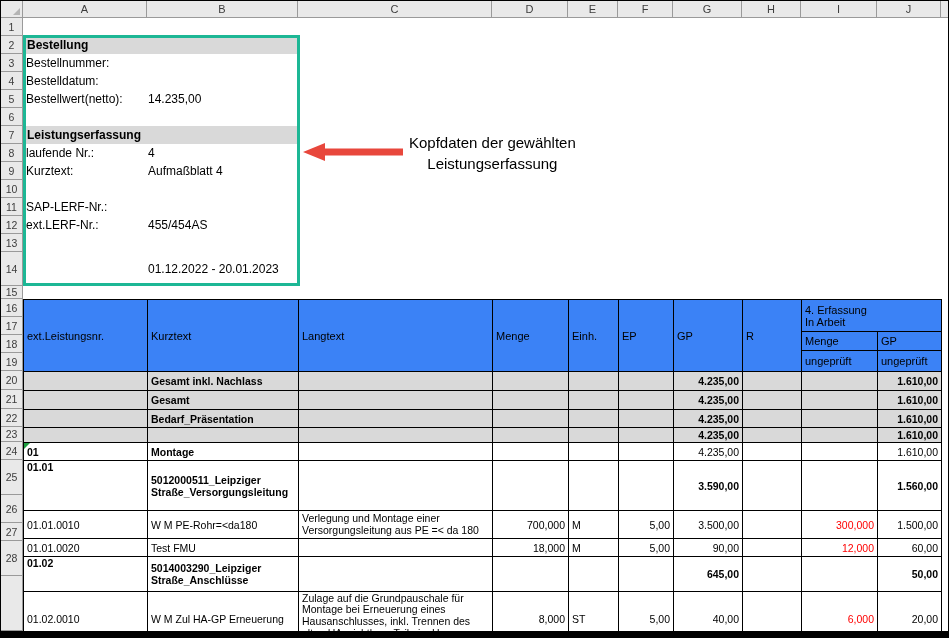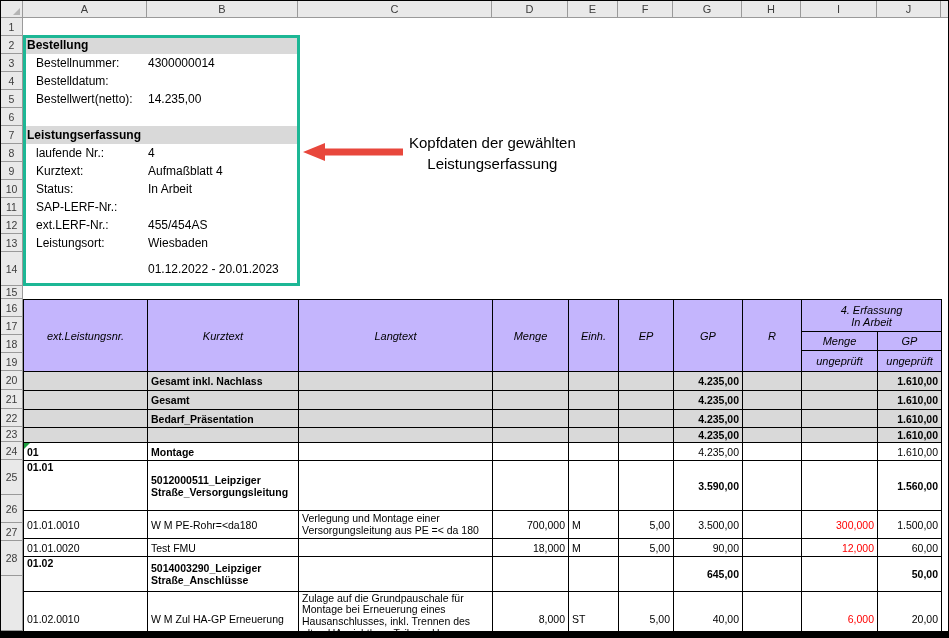--- a/index.html
+++ b/index.html
@@ -20,34 +20,34 @@
       box-sizing:border-box;display:flex;align-items:center;justify-content:center;
       font-size:10.5px;color:#3c3c3c;}
 
   
   .greenbox{position:absolute;left:22px;top:34px;width:277px;height:251px;
             border:3px solid #1db795;box-sizing:border-box;z-index:3;pointer-events:none;}
   .secbar{position:absolute;left:23px;width:274px;height:18px;background:#d9d9d9;
           font-weight:bold;font-size:12px;display:flex;align-items:center;
           padding-left:3px;box-sizing:border-box;}
   .frow{position:absolute;left:23px;width:274px;height:18px;font-size:12px;}
-  .flabel{position:absolute;left:12px;top:0;bottom:0;width:120px;display:flex;
+  .flabel{position:absolute;left:2px;top:0;bottom:0;width:120px;display:flex;
           align-items:center;line-height:1.25;}
   .fvalue{position:absolute;left:124px;top:0;bottom:0;right:0;display:flex;align-items:center;}
 
   
   .arrow{position:absolute;left:300px;top:140px;z-index:4;}
   .note{position:absolute;left:408px;top:132px;font-size:15px;line-height:1.38;z-index:4;text-align:center;}
 
   
   .tblwrap{position:absolute;left:22px;top:298px;z-index:1;}
   table.tbl{border-collapse:collapse;table-layout:fixed;width:918px;}
   .tbl th,.tbl td{border:1px solid #000;padding:0 3px;overflow:hidden;box-sizing:border-box;}
-  .tbl thead th{background:#c4b5fd;font-weight:normal;font-size:11px;text-align:center;
-                vertical-align:middle;font-style:italic;}
+  .tbl thead th{background:#3b82f6;font-weight:normal;font-size:11px;text-align:left;
+                vertical-align:middle;}
   .erf{font-weight:bold;}
   .tbl td{font-size:10.5px;vertical-align:middle;background:#fff;}
   .ltx{font-size:9.5px;vertical-align:top;line-height:1.12;padding-top:1px;}
   .num{text-align:right;}
   .b{font-weight:bold;}
   .red{color:#fe0000;}
   .r-sum td{background:#d9d9d9;font-weight:bold;}
   .flag{position:relative;}
   .flag:before{content:"";position:absolute;left:0;top:0;
                border-top:6px solid #1e9e40;border-right:6px solid transparent;}
@@ -105,54 +105,45 @@
     <div class="rn" style="height:18px">27</div>
     <div class="rn" style="height:35px">28</div>
     <div class="rn" style="height:55px"></div>
   </div>
 
   <div class="greenbox"></div>
 
   <div class="secbar" style="top:35px">Bestellung</div>
   <div class="frow" style="top:53px">
     <div class="flabel">Bestellnummer:</div>
-    <div class="fvalue">4300000014</div>
   </div>
   <div class="frow" style="top:71px">
     <div class="flabel">Bestelldatum:</div>
   </div>
   <div class="frow" style="top:89px">
     <div class="flabel">Bestellwert(netto):</div>
     <div class="fvalue">14.235,00</div>
   </div>
 
   <div class="secbar" style="top:125px">Leistungserfassung</div>
   <div class="frow" style="top:143px">
     <div class="flabel">laufende Nr.:</div>
     <div class="fvalue">4</div>
   </div>
   <div class="frow" style="top:161px">
     <div class="flabel">Kurztext:</div>
     <div class="fvalue">Aufmaßblatt 4</div>
   </div>
-  <div class="frow" style="top:179px">
-    <div class="flabel">Status:</div>
-    <div class="fvalue">In Arbeit</div>
-  </div>
   <div class="frow" style="top:197px">
     <div class="flabel">SAP-LERF-Nr.:</div>
     <div class="fvalue"></div>
   </div>
   <div class="frow" style="top:215px">
     <div class="flabel">ext.LERF-Nr.:</div>
     <div class="fvalue">455/454AS</div>
-  </div>
-  <div class="frow" style="top:233px">
-    <div class="flabel">Leistungsort:</div>
-    <div class="fvalue">Wiesbaden</div>
   </div>
   <div class="frow" style="top:251px;height:34px">
     <div class="fvalue">01.12.2022 - 20.01.2023</div>
   </div>
 
   <div class="arrow">
     <svg width="104" height="22" viewBox="0 0 104 22">
       <polygon points="2,11 24,2 24,7.5 102,7.5 102,14.5 24,14.5 24,20" fill="#e8473c"></polygon>
     </svg>
   </div>

